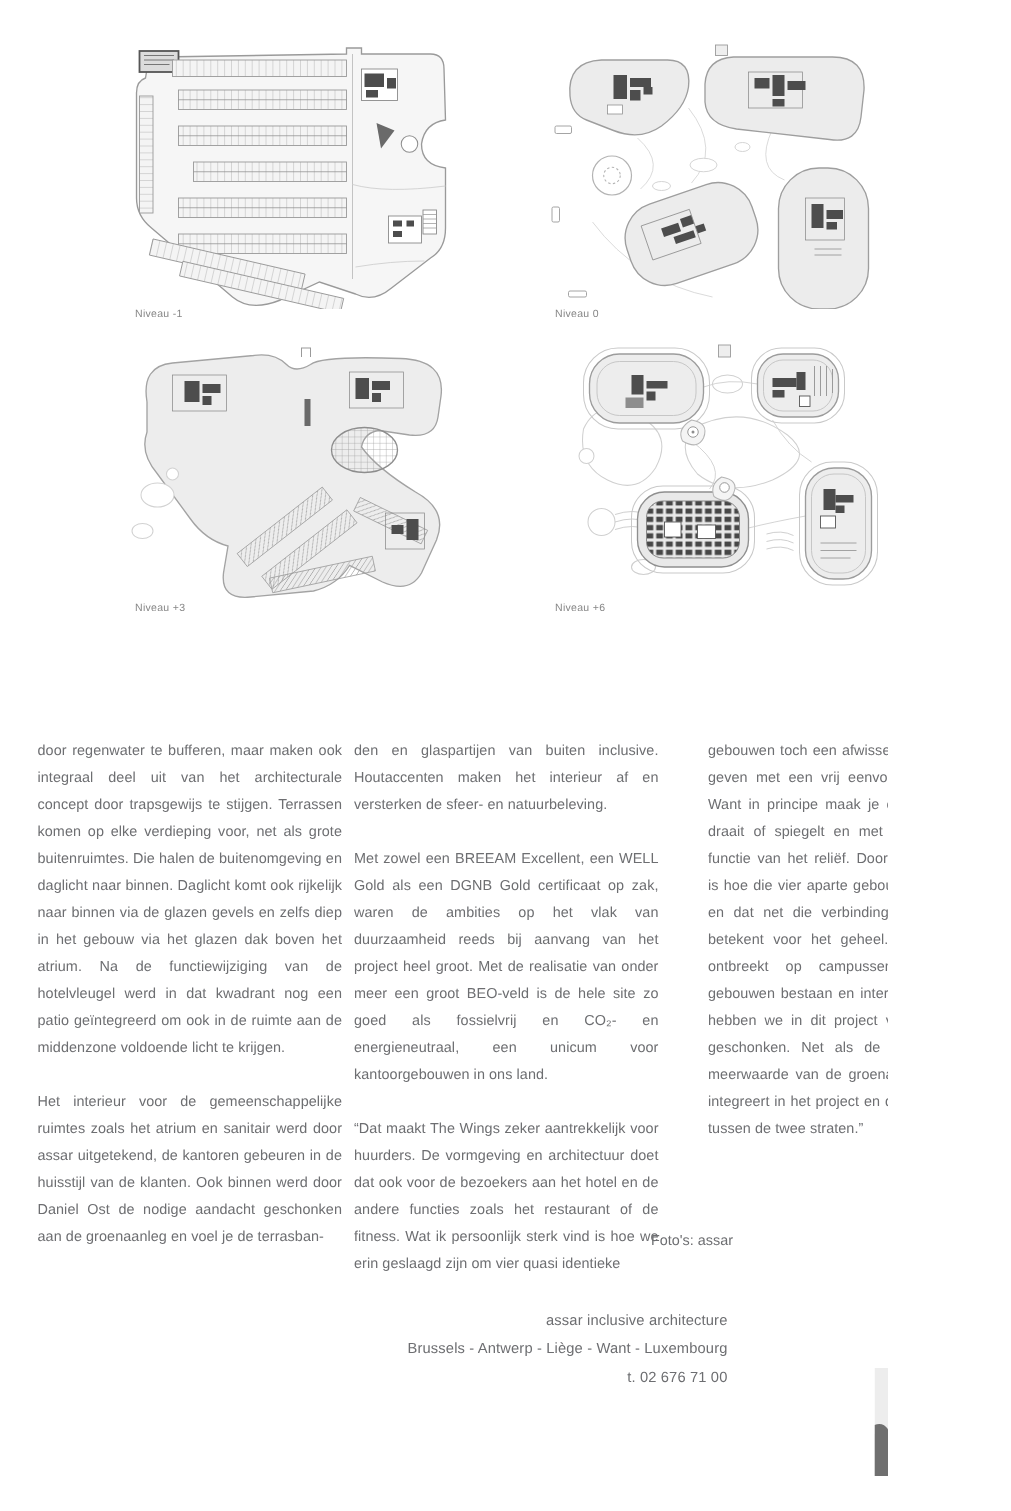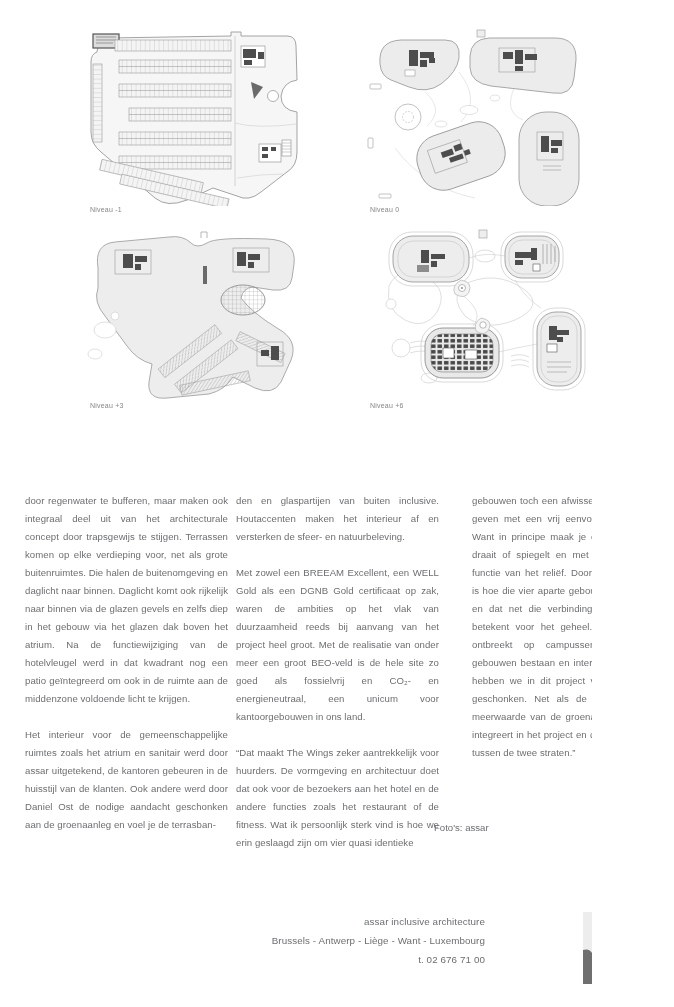--- a/index.html
+++ b/index.html
@@ -6,21 +6,21 @@
   .page{position:relative;width:592px;height:1007px;background:#ffffff;overflow:hidden;
         font-family:"Liberation Sans",sans-serif;-webkit-font-smoothing:antialiased;}
   .plan{position:absolute;}
   .plan svg{display:block;}
   .plan-label{position:absolute;font-size:7px;color:#868686;letter-spacing:.2px;}
   .col{position:absolute;top:492px;width:203px;text-align:justify;font-size:9.6px;
        line-height:18px;color:#6d6e71;letter-spacing:.05px;}
   .col p{margin:0 0 18px 0;}
   .photo-credit{position:absolute;left:434px;width:203px;top:822px;
        font-size:9.6px;color:#6d6e71;}
-  .footer-contact{position:absolute;top:912px;right:107px;text-align:right;font-size:9.8px;
+  .footer-contact{position:absolute;top:871px;right:107px;text-align:right;font-size:9.8px;
        line-height:19px;color:#6d6e71;letter-spacing:.1px;}
   .portrait{position:absolute;top:912px;left:583px;width:77px;height:72px;}
   .portrait svg{display:block;}
 </style>
 </head>
 <body>
 
 <div class="page">
 
   <div class="plan" style="left:85px;top:28px;width:215px;height:178px;">
@@ -206,21 +206,21 @@
     </svg>
   </div>
 
   <div class="plan-label" style="left:90px;top:206px;">Niveau -1</div>
   <div class="plan-label" style="left:370px;top:206px;">Niveau 0</div>
   <div class="plan-label" style="left:90px;top:402px;">Niveau +3</div>
   <div class="plan-label" style="left:370px;top:402px;">Niveau +6</div>
 
   <div class="col" style="left:25px;">
     <p>door regenwater te bufferen, maar maken ook integraal deel uit van het architecturale concept door trapsgewijs te stijgen. Terrassen komen op elke verdieping voor, net als grote buitenruimtes. Die halen de buitenomgeving en daglicht naar binnen. Daglicht komt ook rijkelijk naar binnen via de glazen gevels en zelfs diep in het gebouw via het glazen dak boven het atrium. Na de functiewijziging van de hotelvleugel werd in dat kwadrant nog een patio geïntegreerd om ook in de ruimte aan de middenzone voldoende licht te krijgen.</p>
-    <p>Het interieur voor de gemeenschappelijke ruimtes zoals het atrium en sanitair werd door assar uitgetekend, de kantoren gebeuren in de huisstijl van de klanten. Ook andere werd door Daniel Ost de nodige aandacht geschonken aan de groenaanleg en voel je de terrasban-</p>
+    <p>Het interieur voor de gemeenschappelijke ruimtes zoals het atrium en sanitair werd door assar uitgetekend, de kantoren gebeuren in de huisstijl van de klanten. Ook binnen werd door Daniel Ost de nodige aandacht geschonken aan de groenaanleg en voel je de terrasban-</p>
   </div>
 
   <div class="col" style="left:236px;">
     <p>den en glaspartijen van buiten inclusive. Houtaccenten maken het interieur af en versterken de sfeer- en natuurbeleving.</p>
     <p>Met zowel een BREEAM Excellent, een WELL Gold als een DGNB Gold certificaat op zak, waren de ambities op het vlak van duurzaamheid reeds bij aanvang van het project heel groot. Met de realisatie van onder meer een groot BEO-veld is de hele site zo goed als fossielvrij en CO₂- en energieneutraal, een unicum voor kantoorgebouwen in ons land.</p>
     <p>“Dat maakt The Wings zeker aantrekkelijk voor huurders. De vormgeving en architectuur doet dat ook voor de bezoekers aan het hotel en de andere functies zoals het restaurant of de fitness. Wat ik persoonlijk sterk vind is hoe we erin geslaagd zijn om vier quasi identieke</p>
   </div>
 
   <div class="col" style="left:472px;">
     <p>gebouwen toch een afwisselend beeld te laten geven met een vrij eenvoudig basisconcept. Want in principe maak je één kantoor dat je draait of spiegelt en met elkaar verbindt in functie van het reliëf. Doorslaggevend daarbij is hoe die vier aparte gebouwen samenkomen en dat net die verbinding een meerwaarde betekent voor het geheel. Dat is wat vaak ontbreekt op campussen die uit losse gebouwen bestaan en interactie missen. Daar hebben we in dit project veel aandacht aan geschonken. Net als de ontegensprekelijke meerwaarde van de groenaanleg die het bos integreert in het project en de connectie maakt tussen de twee straten.”</p>

